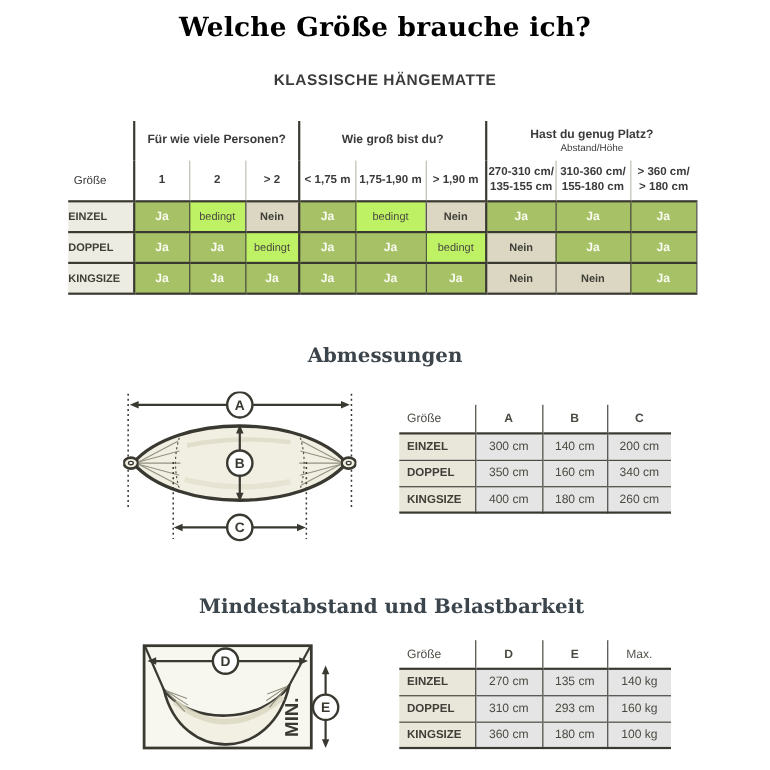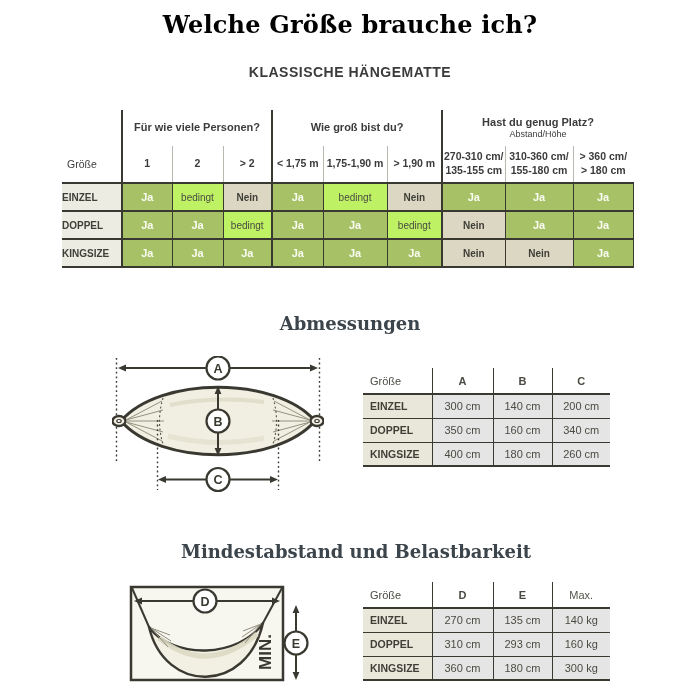--- a/index.html
+++ b/index.html
@@ -357,16 +357,16 @@
     <tr>
       <th class="rlab">DOPPEL</th>
       <td>310 cm</td>
       <td>293 cm</td>
       <td>160 kg</td>
     </tr>
     <tr>
       <th class="rlab">KINGSIZE</th>
       <td>360 cm</td>
       <td>180 cm</td>
-      <td>300 kg</td>
+      <td>100 kg</td>
     </tr>
   </tbody>
 </table>
 
 </body></html>

